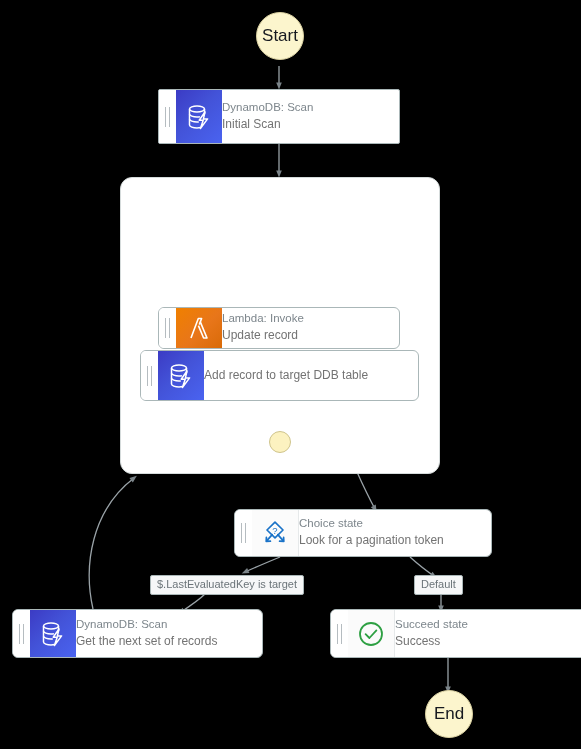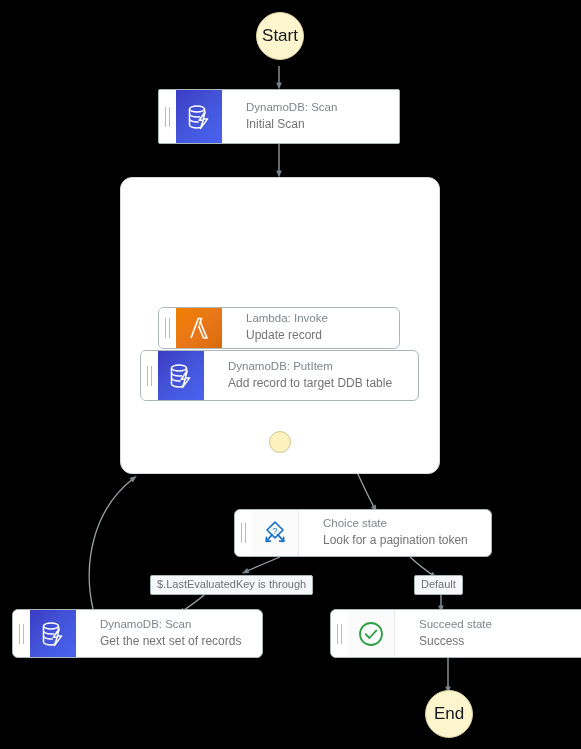--- a/index.html
+++ b/index.html
@@ -27,21 +27,21 @@
   .node.sq{border-radius:2px;}
   .grip{width:17px;display:flex;align-items:center;justify-content:center;
         flex:0 0 17px;background:#fff;}
   .grip i{display:block;width:1.5px;height:20px;background:#b5bcc0;margin:0 1.2px;}
   .icon-cell{width:46px;flex:0 0 46px;display:flex;align-items:center;
              justify-content:center;}
   .icon-cell.dynamo{background:linear-gradient(135deg,#3b3bc4 0%,#4353d8 45%,#4a63f0 100%);}
   .icon-cell.lambda{background:linear-gradient(135deg,#f08000 0%,#e8761a 55%,#d96a08 100%);}
   .icon-cell.plain{background:#fbfbfb;border-right:1px solid #e6e9ea;}
   .labels{flex:1;display:flex;flex-direction:column;justify-content:center;
-          padding:0 10px 0 24px;min-width:0;}
+          padding:0 10px 0 0;min-width:0;}
   .sub{font-size:11.5px;color:#7d868c;line-height:15px;white-space:nowrap;}
   .title{font-size:12px;color:#737373;line-height:19px;white-space:nowrap;}
 
   
   .edge-label{position:absolute;background:#f6f7f8;border:1px solid #aab7b8;
               border-radius:2px;font-size:11px;color:#6b7479;
               padding:2px 6px 3px;white-space:nowrap;line-height:13px;}
 </style>
 </head>
 <body>
@@ -148,21 +148,20 @@
           <ellipse cx="11" cy="6" rx="7.5" ry="3"></ellipse>
           <path d="M3.5,6 L3.5,22 C3.5,23.7 7,25 11,25 C12.3,25 13.6,24.85 14.7,24.6"></path>
           <path d="M18.5,6 L18.5,11"></path>
           <path d="M3.5,11 C3.5,12.7 7,14 11,14 C12,14 13,13.92 13.9,13.78"></path>
           <path d="M3.5,16 C3.5,17.7 7,19 11,19 C11.6,19 12.2,18.97 12.8,18.92"></path>
         </g>
         <path d="M19,9 L13.2,17.2 L17.2,17.2 L14.4,25.5 L21.6,15.9 L17.4,15.9 z" fill="none" stroke="#fff" stroke-width="1.5" stroke-linejoin="round"></path>
       </svg>
     </div>
     <div class="labels">
-      <div class="sub">DynamoDB: PutItem</div>
       <div class="title">Add record to target DDB table</div>
     </div>
   </div>
 
   <div class="node" style="left:234px;top:509px;width:258px;height:48px;">
     <div class="grip">
         <i></i>
         <i></i>
       </div>
     <div class="icon-cell plain">
@@ -214,17 +213,17 @@
         <circle cx="15" cy="15" r="11" fill="none" stroke="#2ea043" stroke-width="1.8"></circle>
         <path d="M9.6,15.2 L13.4,19 L20.4,11.4" fill="none" stroke="#2ea043" stroke-width="1.8" stroke-linecap="round" stroke-linejoin="round"></path>
       </svg>
     </div>
     <div class="labels">
       <div class="sub">Succeed state</div>
       <div class="title">Success</div>
     </div>
   </div>
 
-  <div class="edge-label" style="left:150px;top:575px;">$.LastEvaluatedKey is through</div>
+  <div class="edge-label" style="left:150px;top:575px;">$.LastEvaluatedKey is target</div>
 
   <div class="edge-label" style="left:414px;top:575px;">Default</div>
 
 </div>
 
 </body></html>

